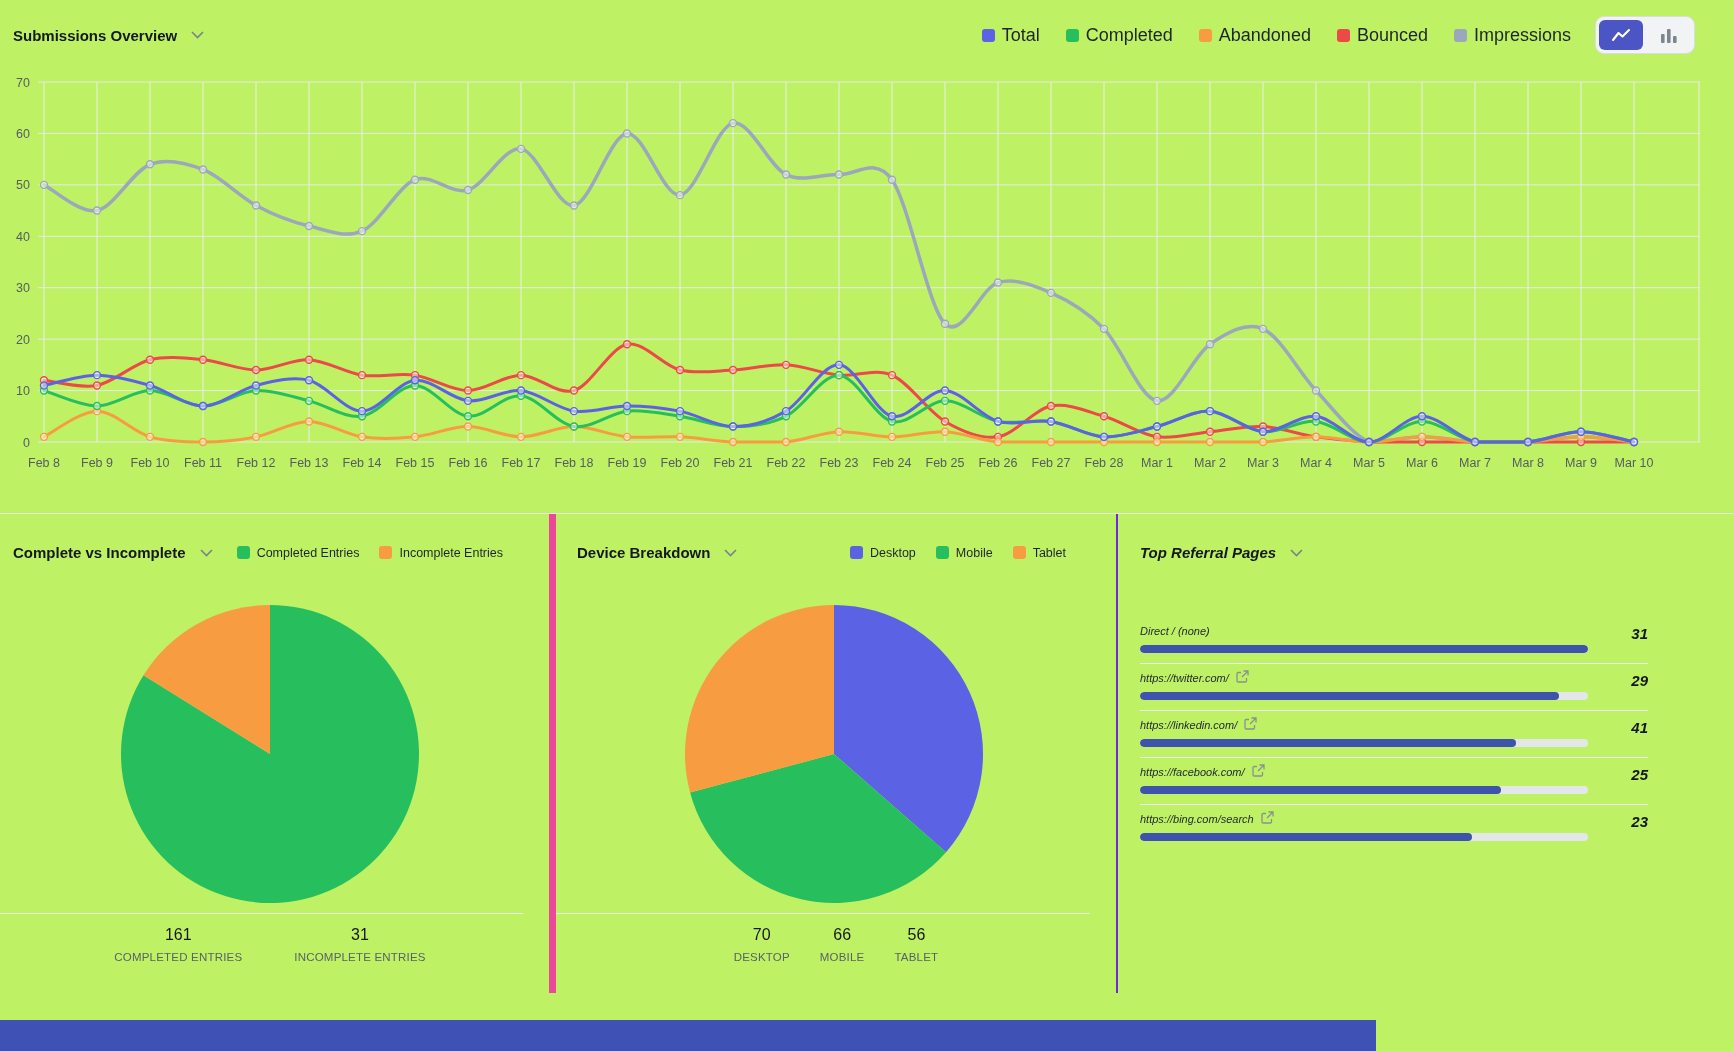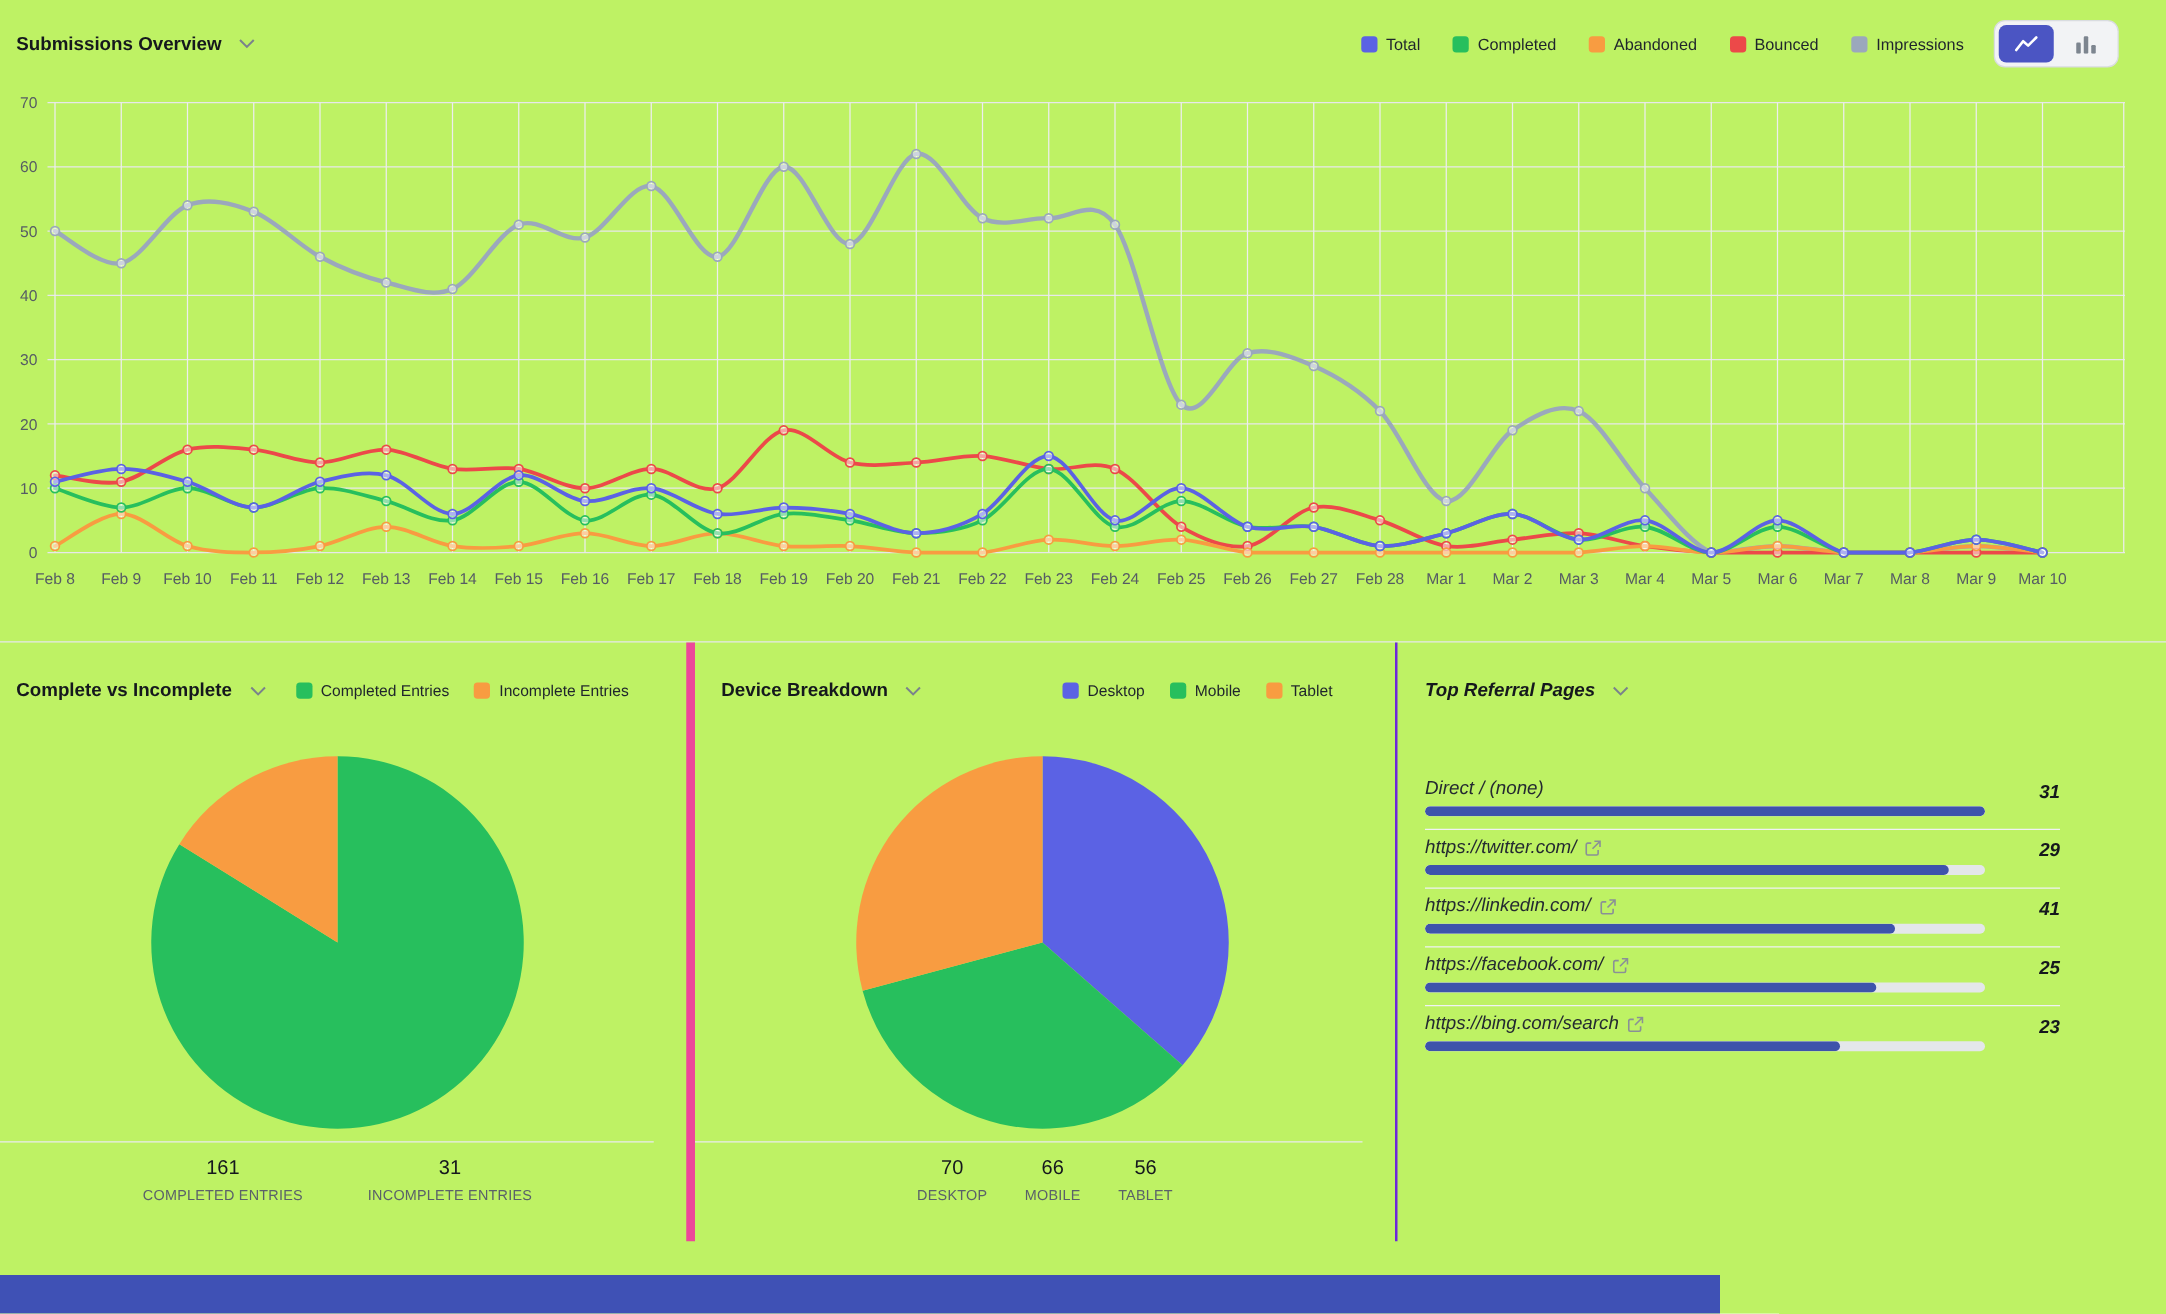--- a/index.html
+++ b/index.html
@@ -4,21 +4,21 @@
 <style>
   html,body{margin:0;padding:0;background:#fff;}
   .page{position:relative;width:1733px;height:1051px;background:#bef264;overflow:hidden;
         font-family:"Liberation Sans",sans-serif;color:#15181d;}
   
   .top-header{position:absolute;top:16px;left:13px;right:38px;display:flex;align-items:center;}
   .title-wrap{display:flex;align-items:center;cursor:pointer;}
   .panel-title{font-size:15px;font-weight:700;color:#15181d;white-space:nowrap;}
   .chev{margin-left:14px;flex:0 0 auto;}
   .legend{display:flex;align-items:center;gap:26px;margin-left:auto;}
-  .legend-item{display:flex;align-items:center;gap:7px;font-size:13px;color:#1f252c;white-space:nowrap;}
+  .legend-item{display:flex;align-items:center;gap:7px;font-size:18px;color:#1f252c;white-space:nowrap;}
   .swatch{width:13px;height:13px;border-radius:3px;flex:0 0 auto;}
   .toggle-group{display:flex;gap:4px;background:#f2f3f5;border:1px solid #d9dce0;border-radius:9px;
                 padding:3px;margin-left:24px;}
   .toggle-btn{width:44px;height:30px;border-radius:6px;display:flex;align-items:center;justify-content:center;cursor:pointer;}
   .toggle-btn.active{background:#4b55c3;}
   
   #line-chart{position:absolute;top:64px;left:0;}
   .tick{font-family:"Liberation Sans",sans-serif;font-size:12.5px;fill:#565c64;}
   
   .bottom-row{position:absolute;top:513px;left:0;width:1733px;height:480px;display:flex;border-top:1px solid #e5e7e9;box-sizing:border-box;}
@@ -38,21 +38,21 @@
   .stats-row{position:absolute;top:412px;display:flex;justify-content:center;}
   .bpanel-1 .stats-row{left:0;width:540px;gap:52px;}
   .bpanel-2 .stats-row{left:0;width:560px;gap:30px;}
   .stat{text-align:center;}
   .stat-value{font-size:16px;font-weight:400;color:#15181d;}
   .stat-label{font-size:11.5px;color:#5a6169;margin-top:7px;letter-spacing:.2px;white-space:nowrap;}
   
   .ref-list{position:absolute;top:103px;left:22px;right:85px;}
   .ref-row{position:relative;padding:6px 0 10px;border-bottom:1px solid #f0f2f4;}
   .ref-row:last-child{border-bottom:none;}
-  .ref-label{font-size:15px;color:#242a31;display:flex;align-items:center;gap:7px;line-height:16px;cursor:pointer;width:max-content;}
+  .ref-label{font-size:11px;color:#242a31;display:flex;gap:7px;line-height:16px;cursor:pointer;width:max-content;}
   .ref-bar-track{margin-top:6px;height:8px;width:448px;border-radius:4px;background:#e4e7ea;overflow:hidden;}
   .ref-bar-fill{height:100%;border-radius:4px;background:#3e53ab;}
   .ref-value{position:absolute;right:0;top:8px;font-size:15px;font-weight:700;color:#15181d;}
   
   .bottom-bar{position:absolute;left:0;top:1020px;width:1376px;height:31px;background:#3f51b5;}
 </style>
 </head>
 <body>
 
 <div class="page">

